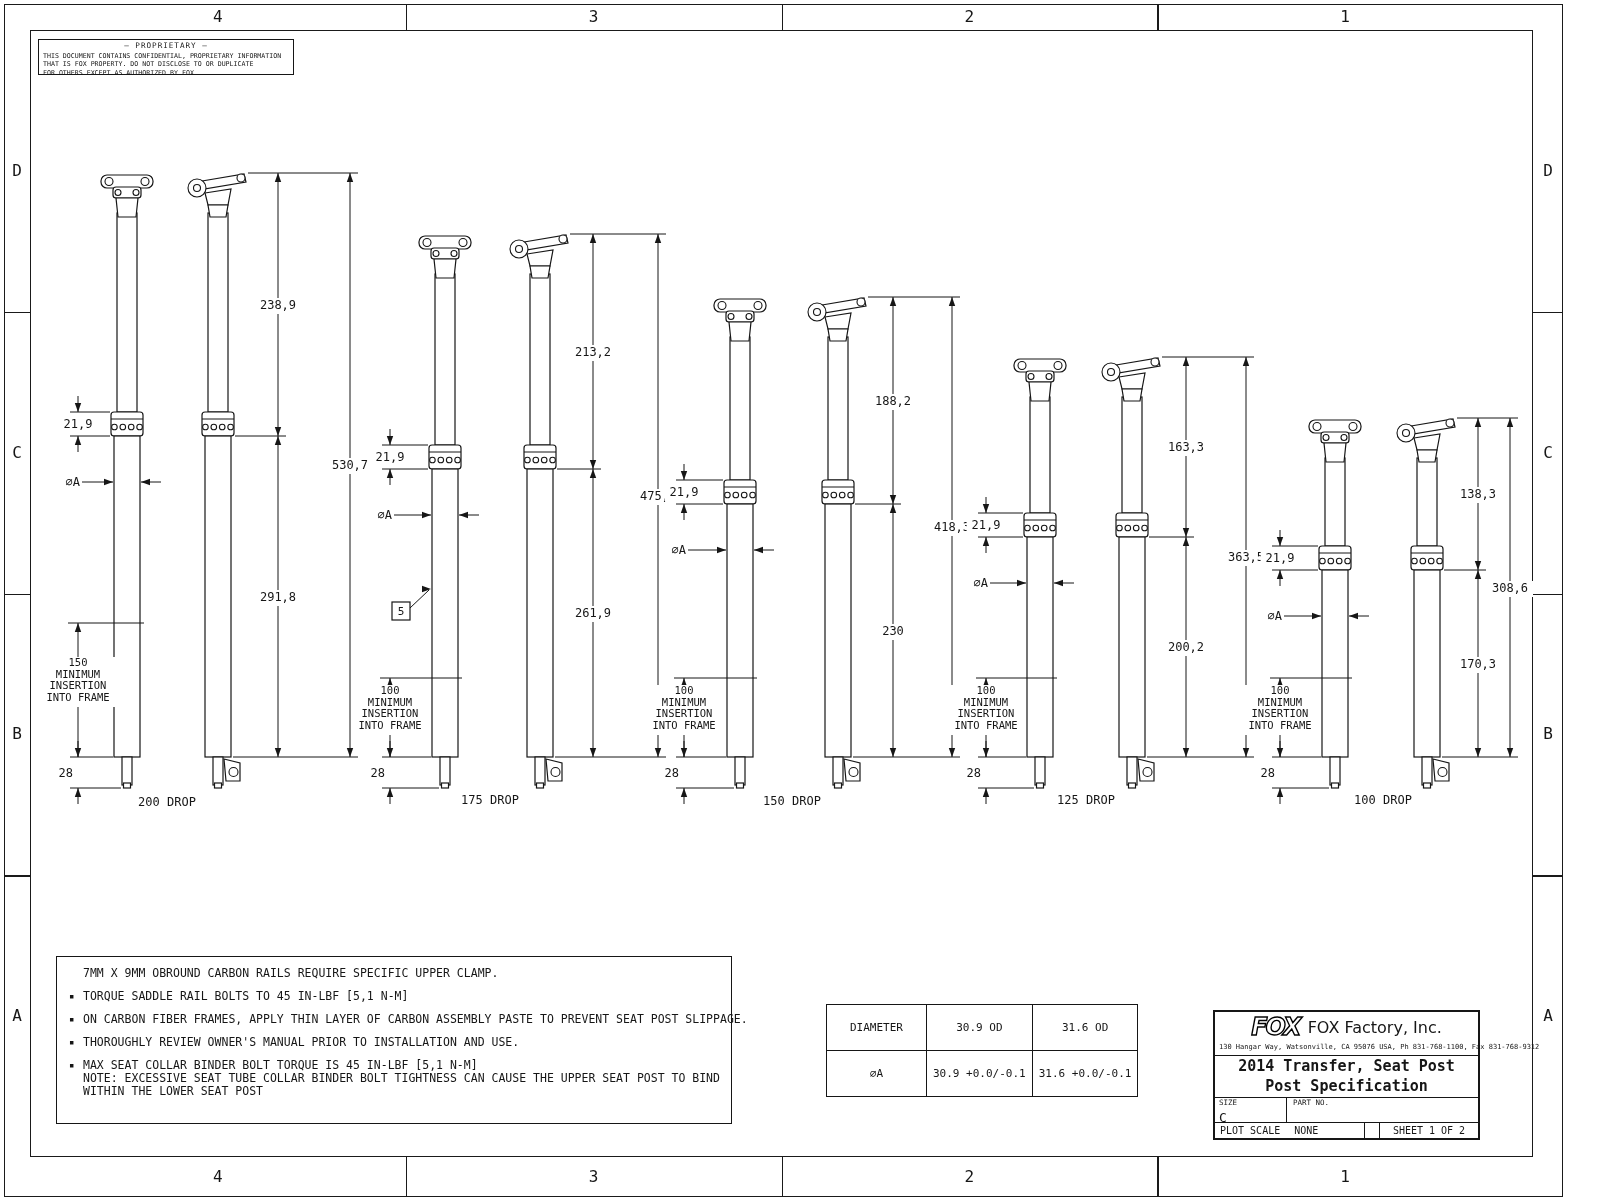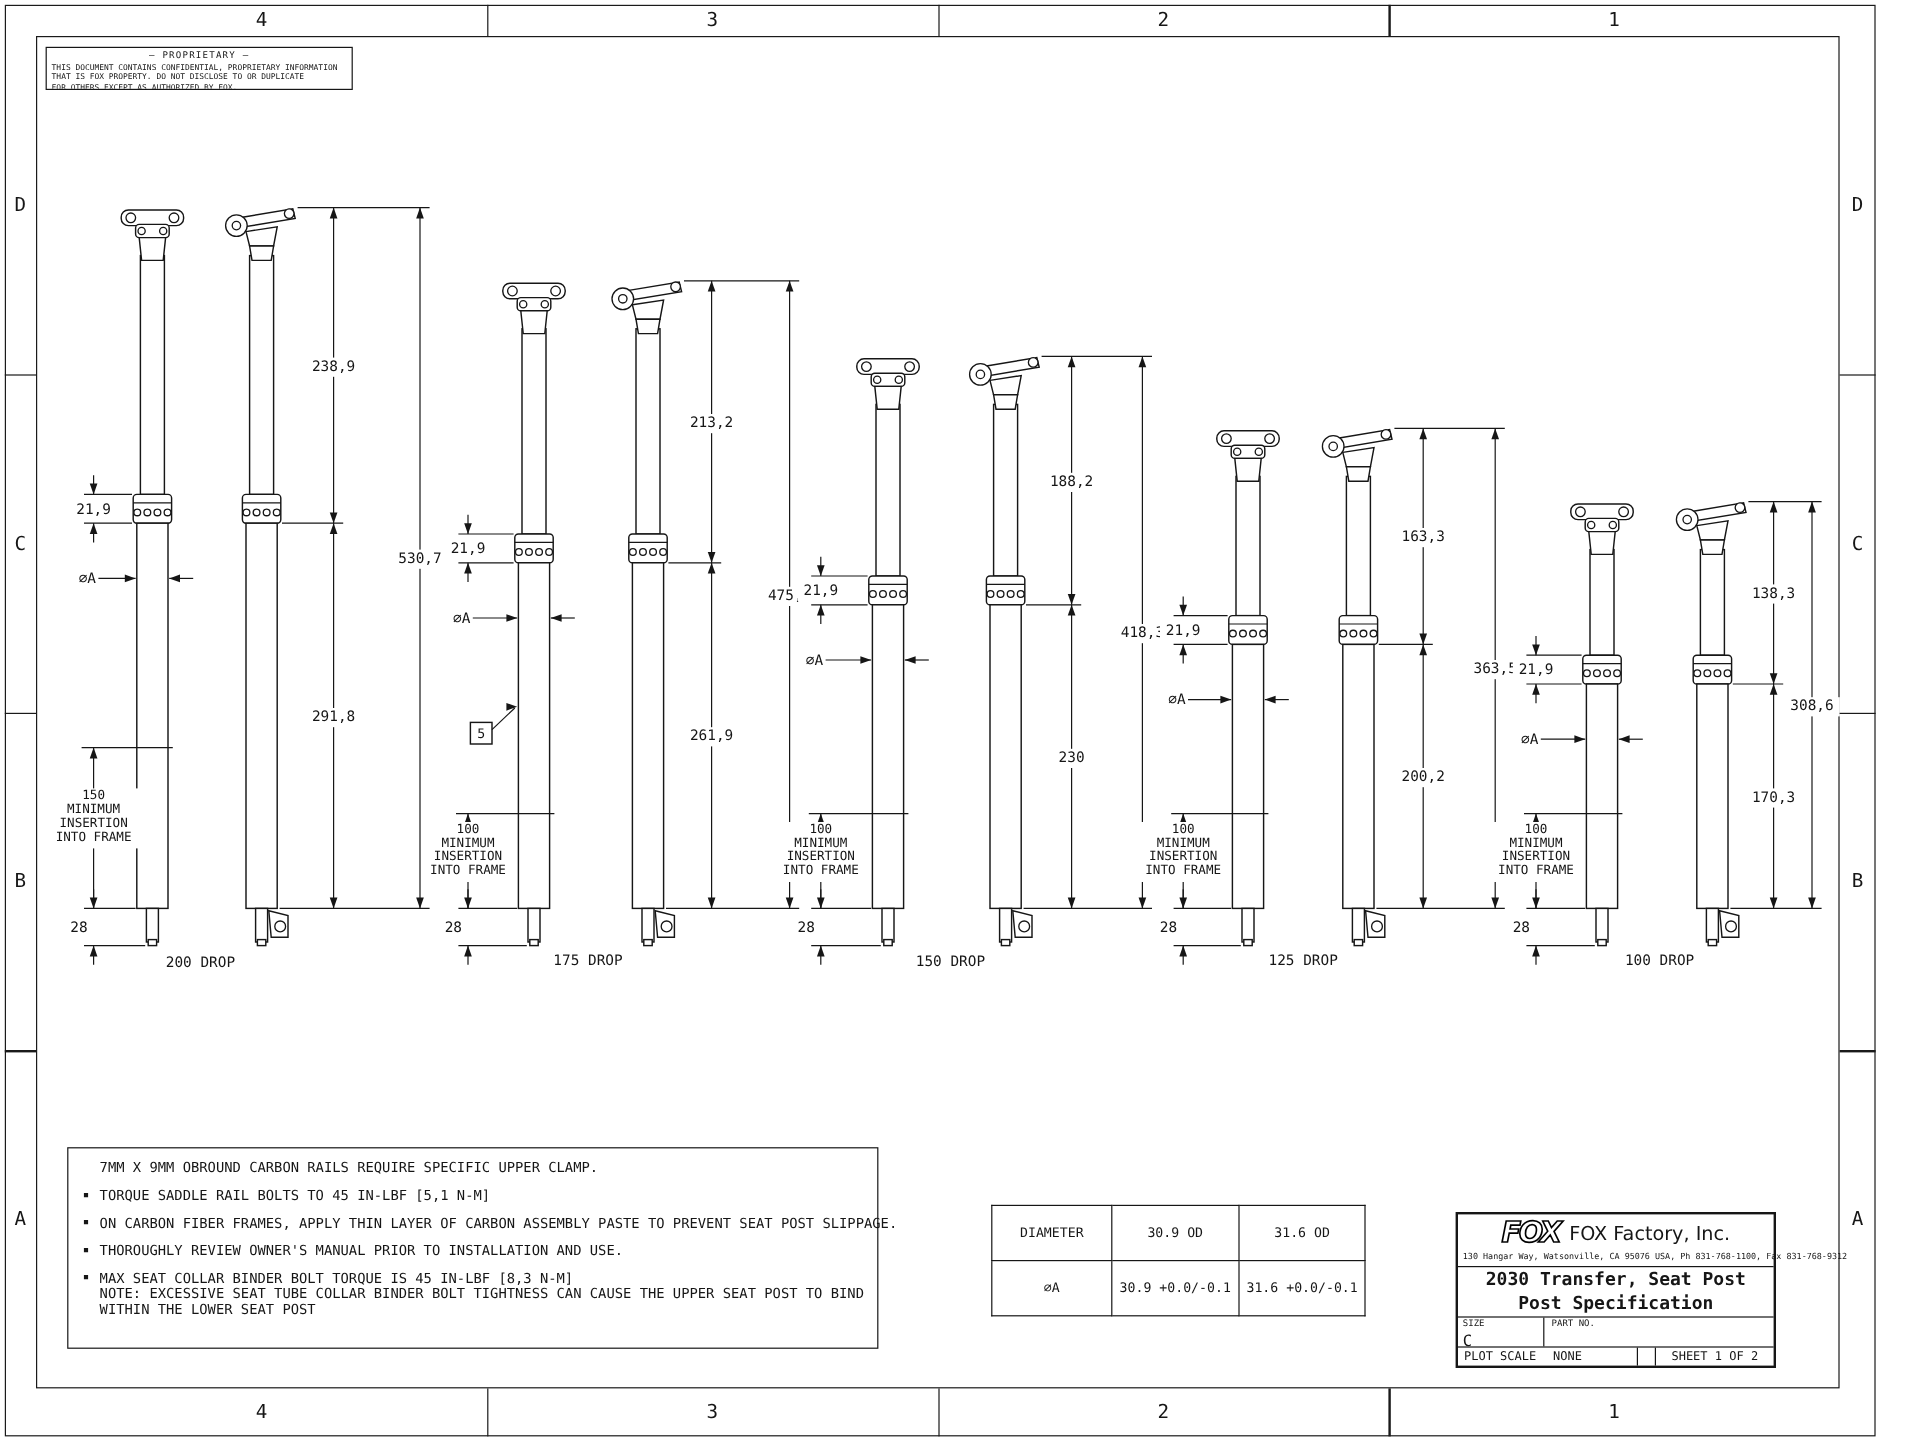--- a/index.html
+++ b/index.html
@@ -503,21 +503,21 @@
         <div class="note">
           <div class="nline"><span class="bullet">▪</span><span>TORQUE SADDLE RAIL BOLTS TO 45 IN-LBF [5,1 N-M]</span></div>
         </div>
         <div class="note">
           <div class="nline"><span class="bullet">▪</span><span>ON CARBON FIBER FRAMES, APPLY THIN LAYER OF CARBON ASSEMBLY PASTE TO PREVENT SEAT POST SLIPPAGE.</span></div>
         </div>
         <div class="note">
           <div class="nline"><span class="bullet">▪</span><span>THOROUGHLY REVIEW OWNER'S MANUAL PRIOR TO INSTALLATION AND USE.</span></div>
         </div>
         <div class="note">
-          <div class="nline"><span class="bullet">▪</span><span>MAX SEAT COLLAR BINDER BOLT TORQUE IS 45 IN-LBF [8,3 N-M]</span></div>
+          <div class="nline"><span class="bullet">▪</span><span>MAX SEAT COLLAR BINDER BOLT TORQUE IS 45 IN-LBF [5,1 N-M]</span></div>
           <div class="nline cont"><span>NOTE: EXCESSIVE SEAT TUBE COLLAR BINDER BOLT TIGHTNESS CAN CAUSE THE UPPER SEAT POST TO BIND</span></div>
           <div class="nline cont"><span>WITHIN THE LOWER SEAT POST</span></div>
         </div>
       </div>
   </div>
 
   <table id="dia-table">
     <tbody id="dia-table-body">
         <tr>
           <td>DIAMETER</td>
@@ -534,21 +534,21 @@
 
   <div id="title-block">
     <div class="tb-r1">
       <div class="tb-logo-row">
         <span class="fox-logo">FOX</span>
         <span class="fox-company">FOX Factory, Inc.</span>
       </div>
       <div class="tb-address">130 Hangar Way, Watsonville, CA 95076 USA, Ph 831-768-1100, Fax 831-768-9312</div>
     </div>
     <div class="tb-r2">
-      <div>2030 Transfer, Seat Post</div>
+      <div>2014 Transfer, Seat Post</div>
       <div>Post Specification</div>
     </div>
     <div class="tb-r3">
       <div class="tb-size">
         <span class="tb-small">SIZE</span>
         <span class="tb-size-val">C</span>
       </div>
       <div class="tb-part">
         <span class="tb-small">PART NO.</span>
       </div>

